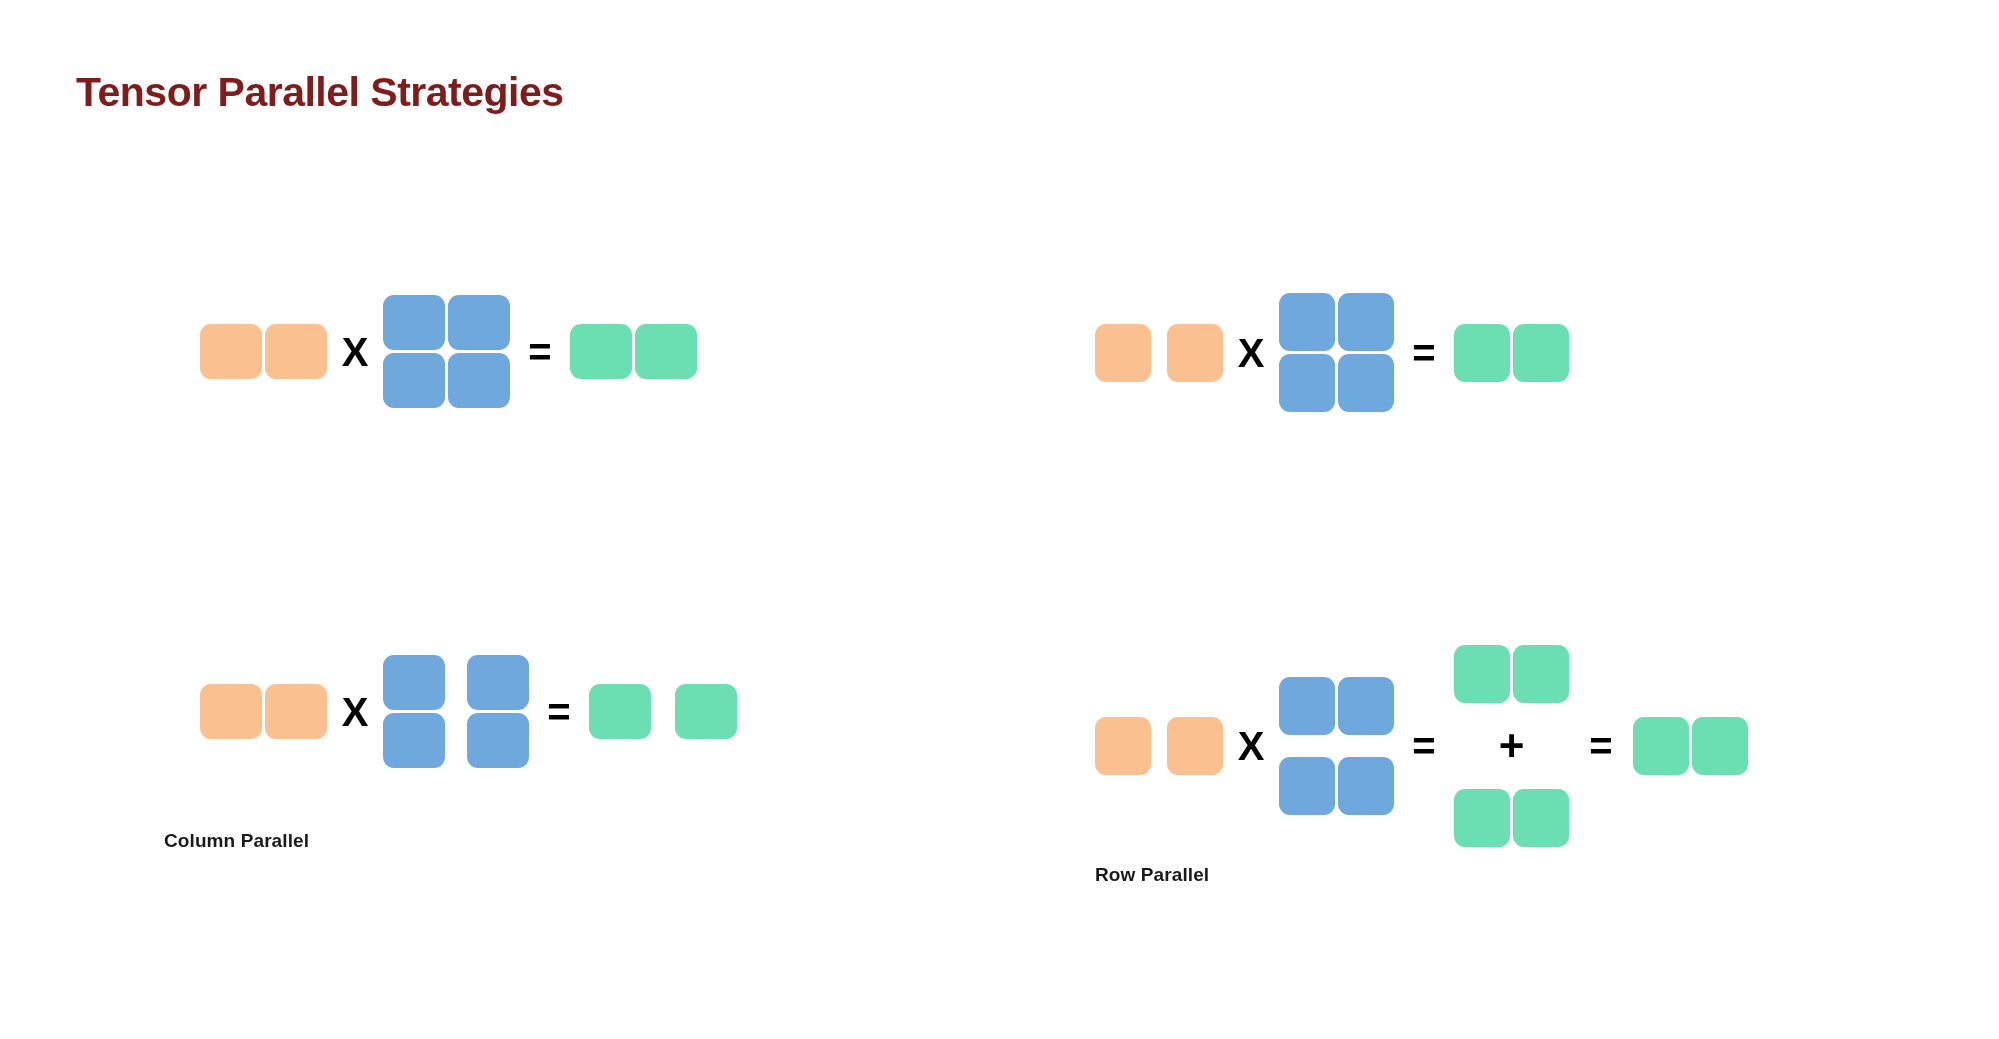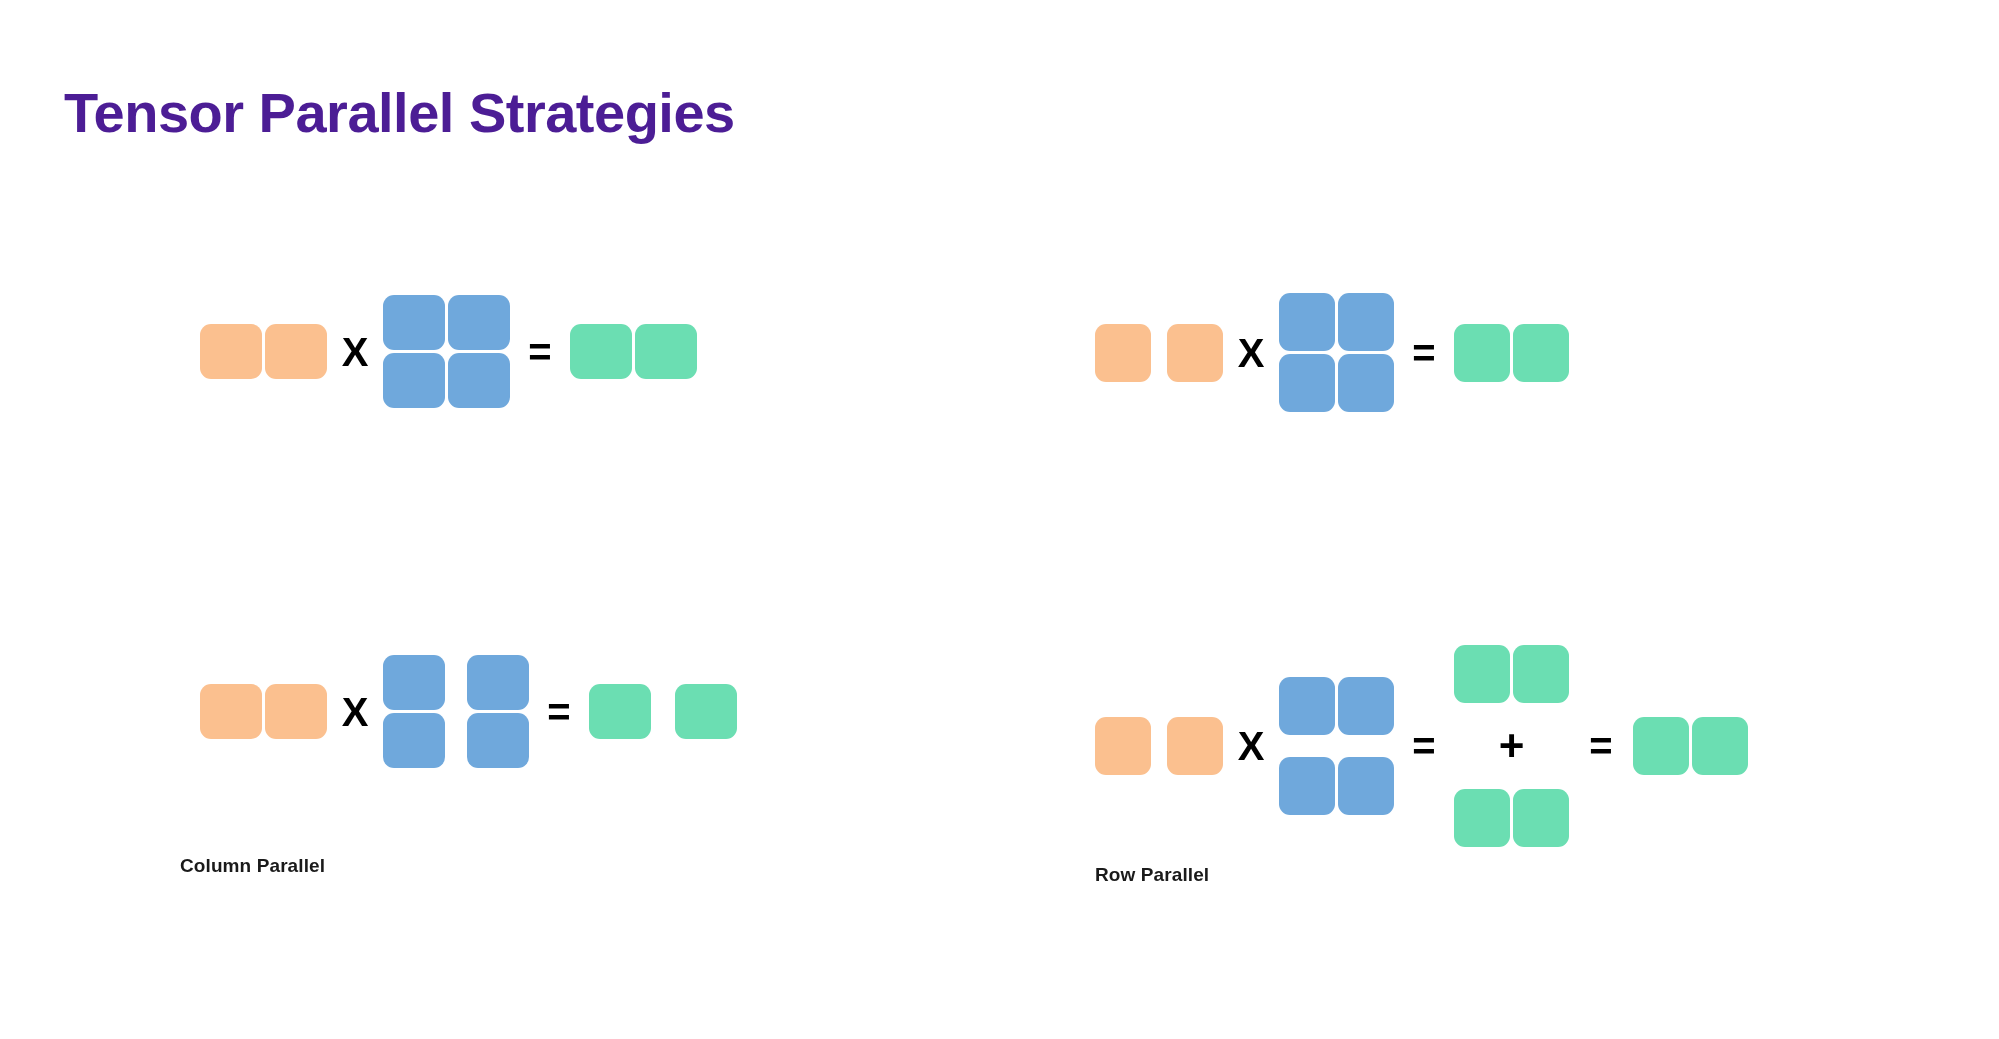--- a/index.html
+++ b/index.html
@@ -12,26 +12,26 @@
     height: 1039px;
     position: relative;
     overflow: hidden;
     font-family: "Liberation Sans", sans-serif;
     -webkit-font-smoothing: antialiased;
   }
 
   
   .page-title {
     position: absolute;
-    left: 64px;
+    left: 76px;
     top: 42px;
-    font-size: 56px;
+    font-size: 41px;
     font-weight: 700;
     letter-spacing: -0.5px;
-    color: #4c1d95;
+    color: #7f1d1d;
     white-space: nowrap;
   }
 
   
   .diagram {
     position: absolute;
     display: flex;
     flex-direction: row;
     align-items: center;
   }
@@ -154,21 +154,21 @@
   </div>
 
   <div class="operator op-eq">=</div>
 
   <div class="matrix m-l-green-split">
     <div class="cell green"></div>
     <div class="cell green"></div>
   </div>
 </div>
 
-<div class="caption" style="left:180px; top:830px;margin-top:25px;">Column Parallel</div>
+<div class="caption" style="left:164px; top:830px;">Column Parallel</div>
 
 <div class="diagram m-right" style="left:1095px; top:293px;">
 
   <div class="matrix m-r-orange">
     <div class="cell orange"></div>
     <div class="cell orange"></div>
   </div>
 
   <div class="operator op-x">X</div>
 

